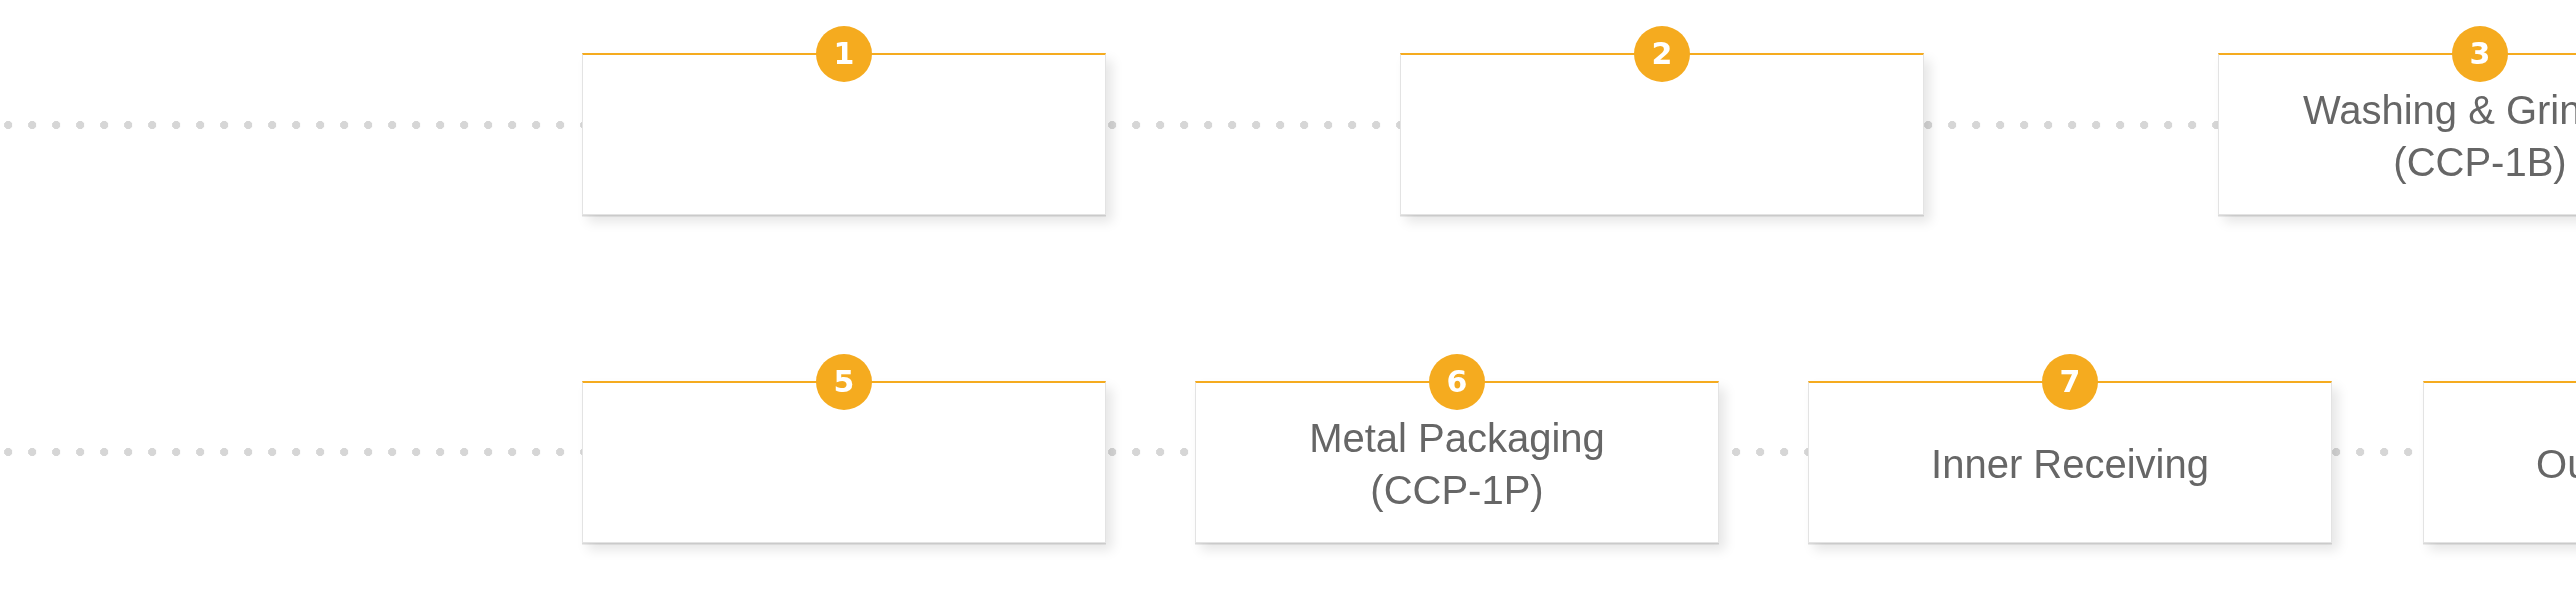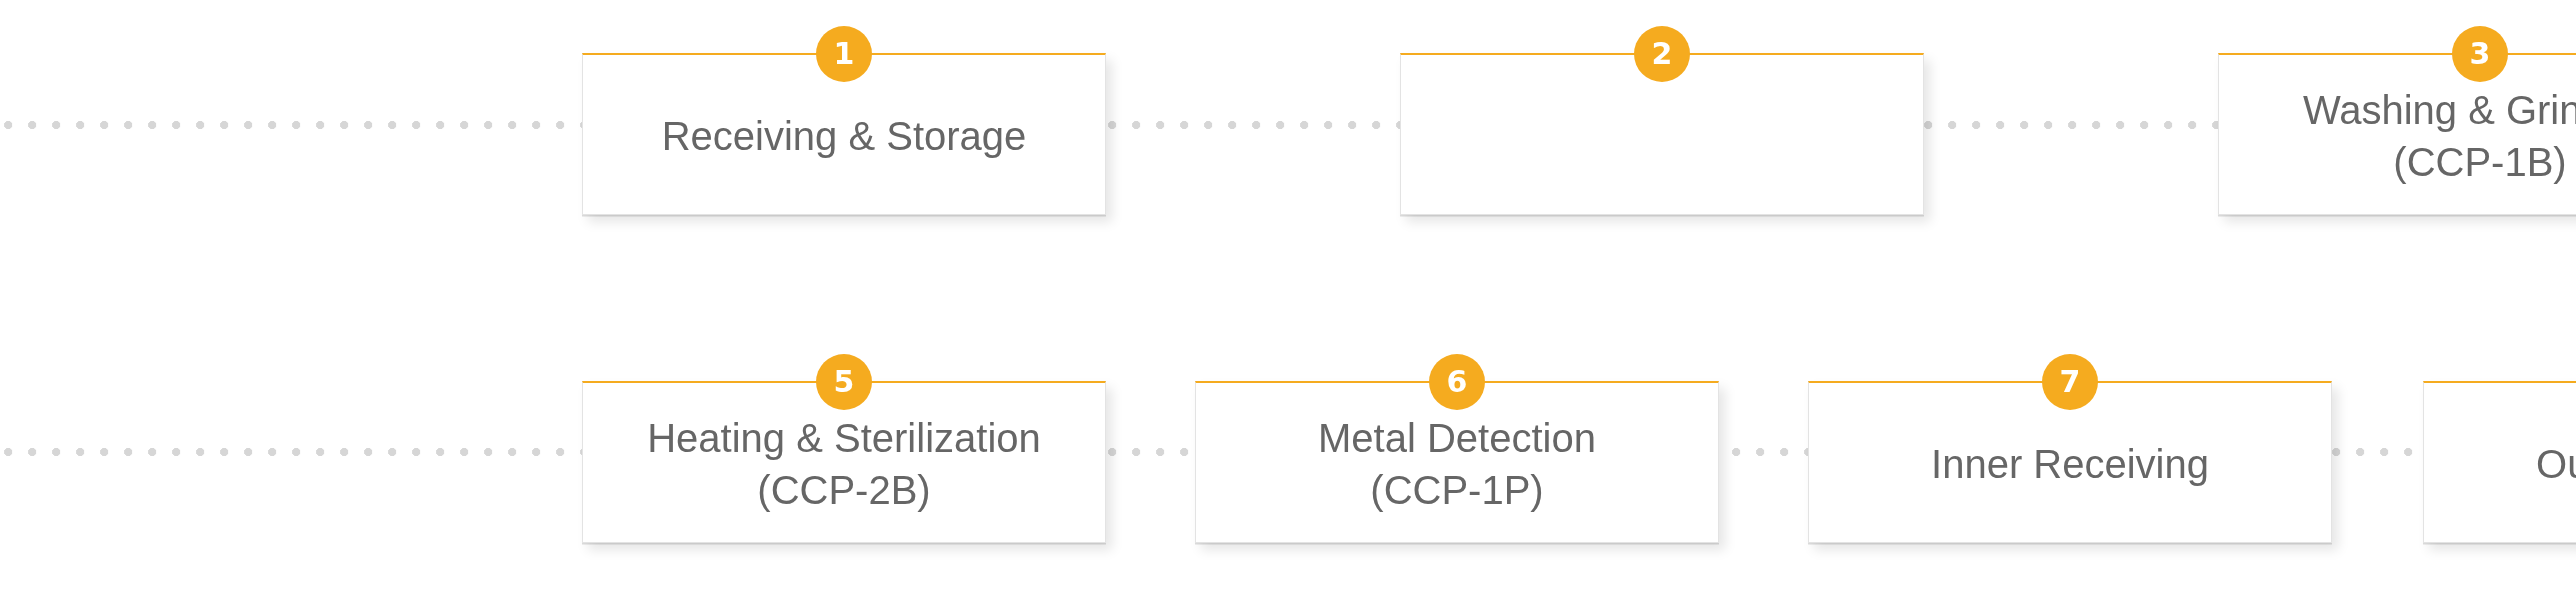--- a/index.html
+++ b/index.html
@@ -71,39 +71,36 @@
 </style>
 </head>
 <body>
 
 <div class="dotted-line row1-line"></div>
 
 <div class="dotted-line row2-line"></div>
 
 <div class="step-box row1" style="left:582px;">
   <div class="step-number">1</div>
-  <div class="step-label">Receiving &amp; Storage</div>
 </div>
 <div class="step-box row1" style="left:1400px;">
   <div class="step-number">2</div>
 </div>
 <div class="step-box row1" style="left:2218px;">
   <div class="step-number">3</div>
   <div class="step-label">Washing &amp; Grinding
 (CCP-1B)</div>
 </div>
 
 <div class="step-box row2" style="left:582px;">
   <div class="step-number">5</div>
-  <div class="step-label">Heating &amp; Sterilization
-(CCP-2B)</div>
 </div>
 <div class="step-box row2" style="left:1195px;">
   <div class="step-number">6</div>
-  <div class="step-label">Metal Detection
+  <div class="step-label">Metal Packaging
 (CCP-1P)</div>
 </div>
 <div class="step-box row2" style="left:1808px;">
   <div class="step-number">7</div>
   <div class="step-label">Inner Receiving</div>
 </div>
 <div class="step-box row2" style="left:2423px;">
 
   <div class="step-label">Outer Packaging</div>
 </div>

